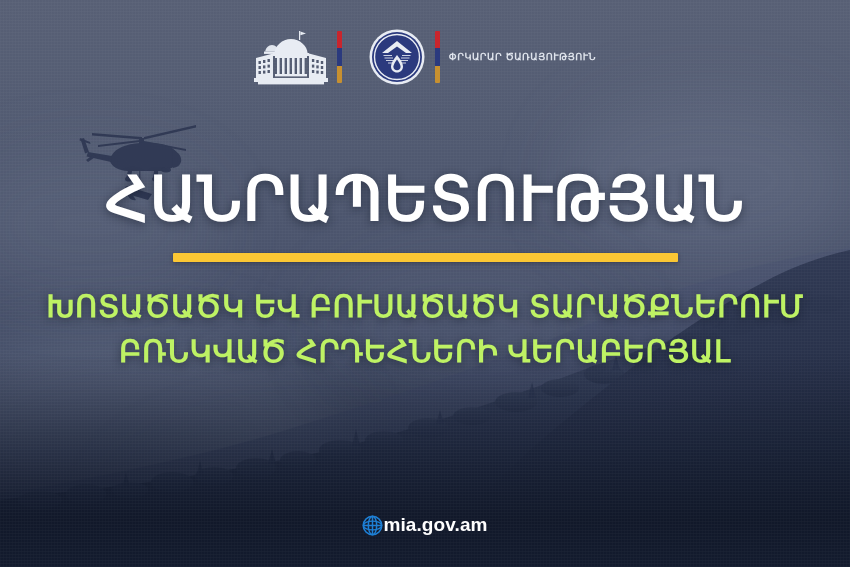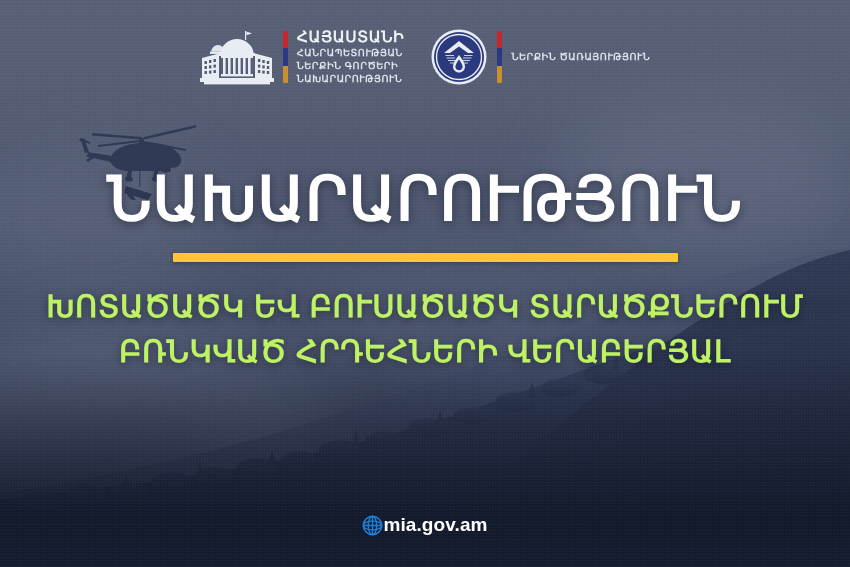--- a/index.html
+++ b/index.html
@@ -335,26 +335,20 @@
           </g>
         </g>
       </svg>
 
       <div class="flagbar">
         <i class="fb-red"></i>
           <i class="fb-blue"></i>
           <i class="fb-gold"></i>
       </div>
 
-      <div class="logo-text">
-        <div class="lt-big">ՀԱՅԱՍՏԱՆԻ</div>
-        <div class="lt-sm">ՀԱՆՐԱՊԵՏՈՒԹՅԱՆ</div>
-        <div class="lt-sm">ՆԵՐՔԻՆ ԳՈՐԾԵՐԻ</div>
-        <div class="lt-sm">ՆԱԽԱՐԱՐՈՒԹՅՈՒՆ</div>
-      </div>
     </div>
 
     <div class="logo-block logo2">
       <svg class="logo-mark" width="58" height="58" viewBox="0 0 58 58">
         <circle cx="29" cy="29" r="27.5" fill="#e8ecf3"></circle>
         <circle cx="29" cy="29" r="25" fill="#2b3a7e"></circle>
         <circle cx="29" cy="29" r="22.5" fill="none" stroke="#e8ecf3" stroke-width="1.4"></circle>
 
         <path d="M29,13 L14,25 L20,25 L29,18.5 L38,25 L44,25 Z" fill="#e8ecf3"></path>
 
@@ -378,27 +372,27 @@
                  C27,42.3 25.4,40.9 25.4,38.8 C25.4,37 26.6,35 29,31.5 Z" fill="#2b3a7e"></path>
       </svg>
 
       <div class="flagbar">
         <i class="fb-red"></i>
           <i class="fb-blue"></i>
           <i class="fb-gold"></i>
       </div>
 
       <div class="logo-text">
-        <div class="lt-sm">ՆԵՐՔԻՆ ԾԱՌԱՅՈՒԹՅՈՒՆ</div>
+        <div class="lt-sm">ՓՐԿԱՐԱՐ ԾԱՌԱՅՈՒԹՅՈՒՆ</div>
       </div>
     </div>
   </div>
 
   <div class="headline">
-    <div class="title">ՆԱԽԱՐԱՐՈՒԹՅՈՒՆ</div>
+    <div class="title">ՀԱՆՐԱՊԵՏՈՒԹՅԱՆ</div>
     <div class="divider"></div>
     <div class="subtitle">
       <span>ԽՈՏԱԾԱԾԿ ԵՎ ԲՈՒՍԱԾԱԾԿ ՏԱՐԱԾՔՆԵՐՈՒՄ</span>
       <span>ԲՌՆԿՎԱԾ ՀՐԴԵՀՆԵՐԻ ՎԵՐԱԲԵՐՅԱԼ</span>
     </div>
   </div>
 
   <div class="footer">
     <svg width="21" height="21" viewBox="0 0 21 21">
       <circle cx="10.5" cy="10.5" r="9.2" fill="none" stroke="#1e7fd4" stroke-width="1.7"></circle>

